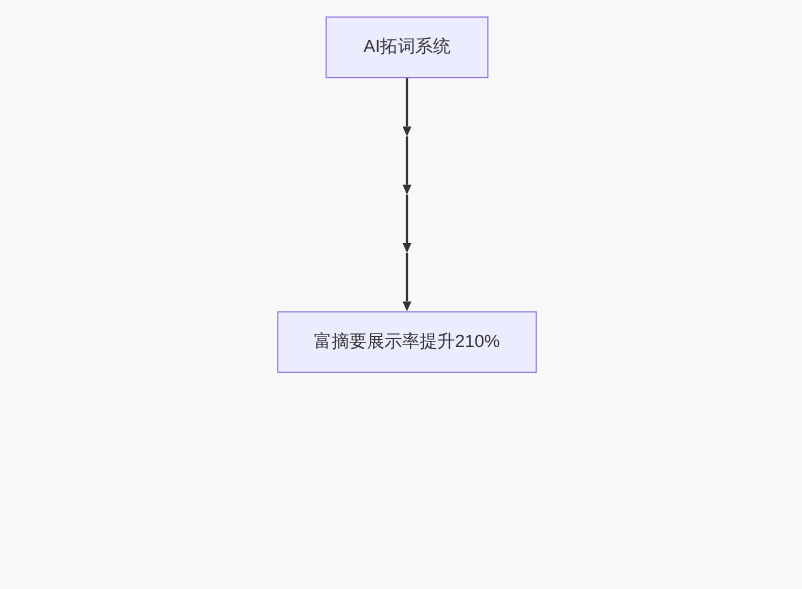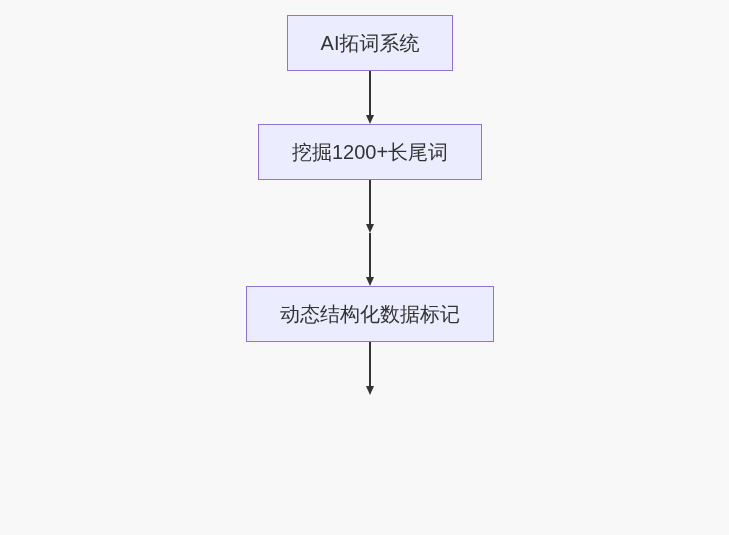--- a/index.html
+++ b/index.html
@@ -23,21 +23,21 @@
   .flow-node {
     box-sizing: border-box;
     height: 56px;
     padding: 0 33px;
     display: flex;
     align-items: center;
     justify-content: center;
     background: var(--node-fill, #ECECFF);
     border: 1px solid var(--node-border, #9370DB);
     color: var(--text-color, #333333);
-    font-size: 20px;
+    font-size: 16px;
     white-space: nowrap;
     line-height: 1;
   }
   .flow-edge {
     height: 53px;
     display: flex;
     flex-direction: column;
     align-items: center;
   }
   .flow-edge .line {
@@ -60,38 +60,35 @@
 
   <div class="flow-node">
     <span>AI拓词系统</span>
   </div>
 
   <div class="flow-edge">
     <div class="line"></div>
     <div class="head"></div>
   </div>
 
-  <div class="flow-node">
-    <span>挖掘1200+长尾词</span>
+
+  <div class="flow-edge">
+    <div class="line"></div>
+    <div class="head"></div>
   </div>
+
 
   <div class="flow-edge">
     <div class="line"></div>
     <div class="head"></div>
   </div>
 
 
   <div class="flow-edge">
     <div class="line"></div>
     <div class="head"></div>
   </div>
 
   <div class="flow-node">
-    <span>动态结构化数据标记</span>
+    <span>富摘要展示率提升210%</span>
   </div>
-
-  <div class="flow-edge">
-    <div class="line"></div>
-    <div class="head"></div>
-  </div>
-
 
 </div>
 
 </body></html>

